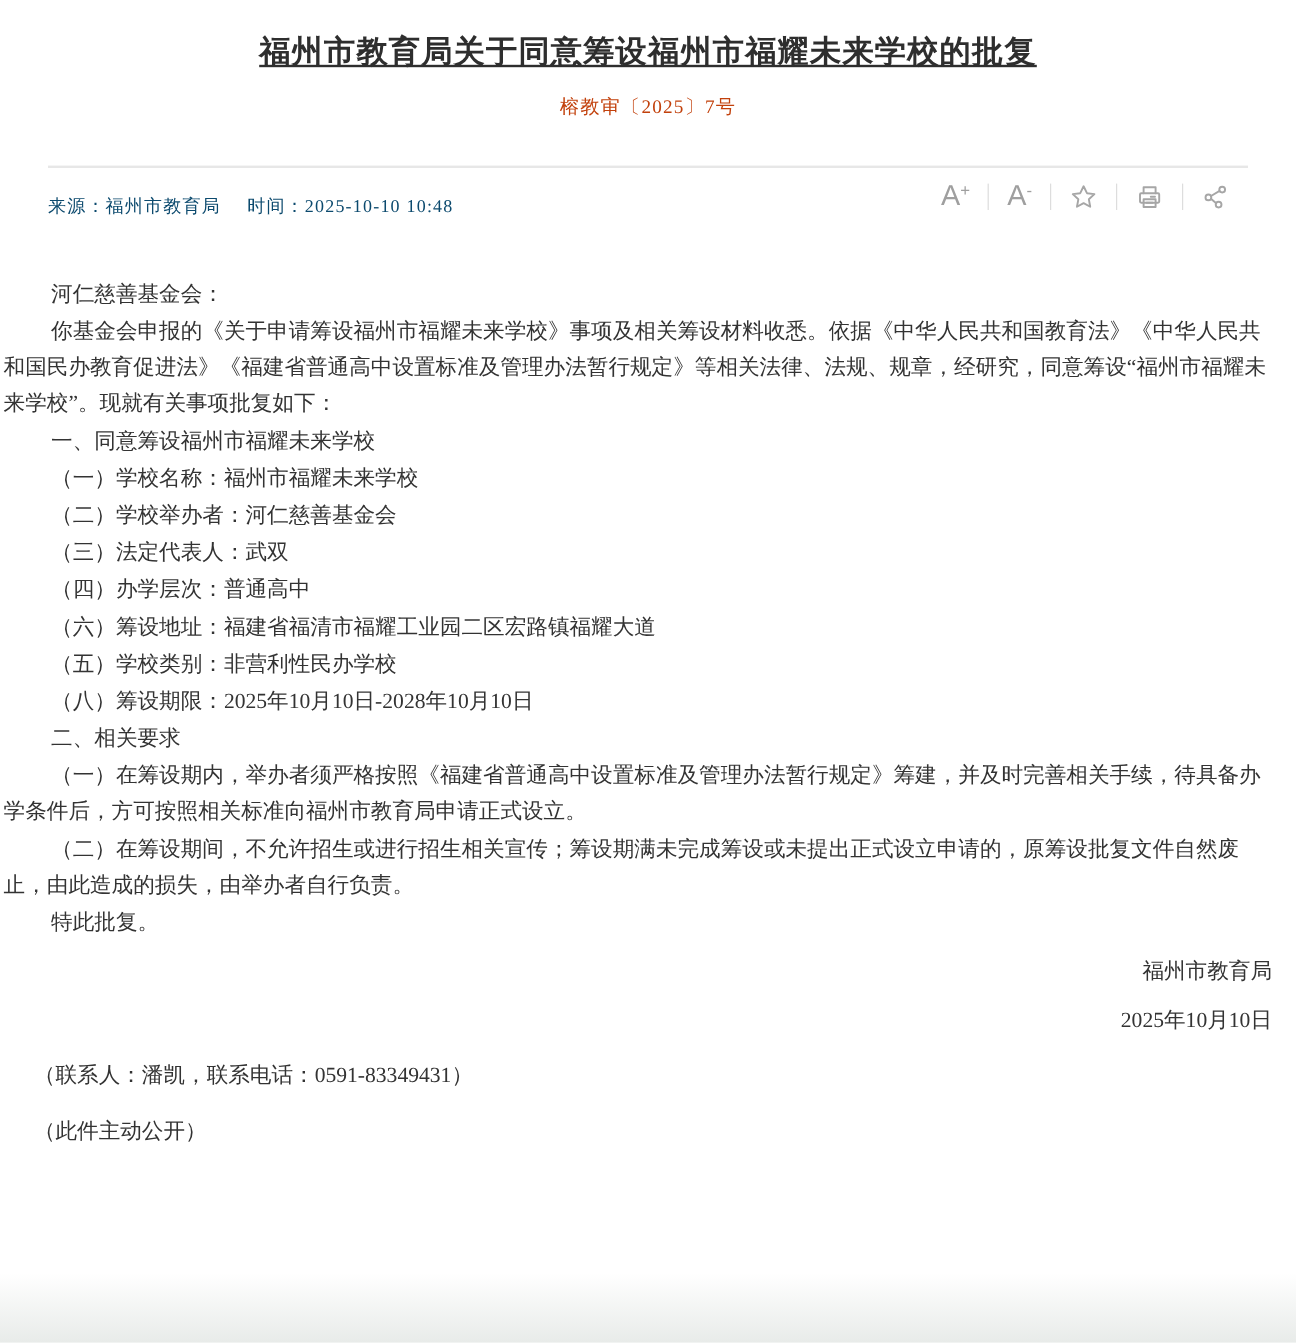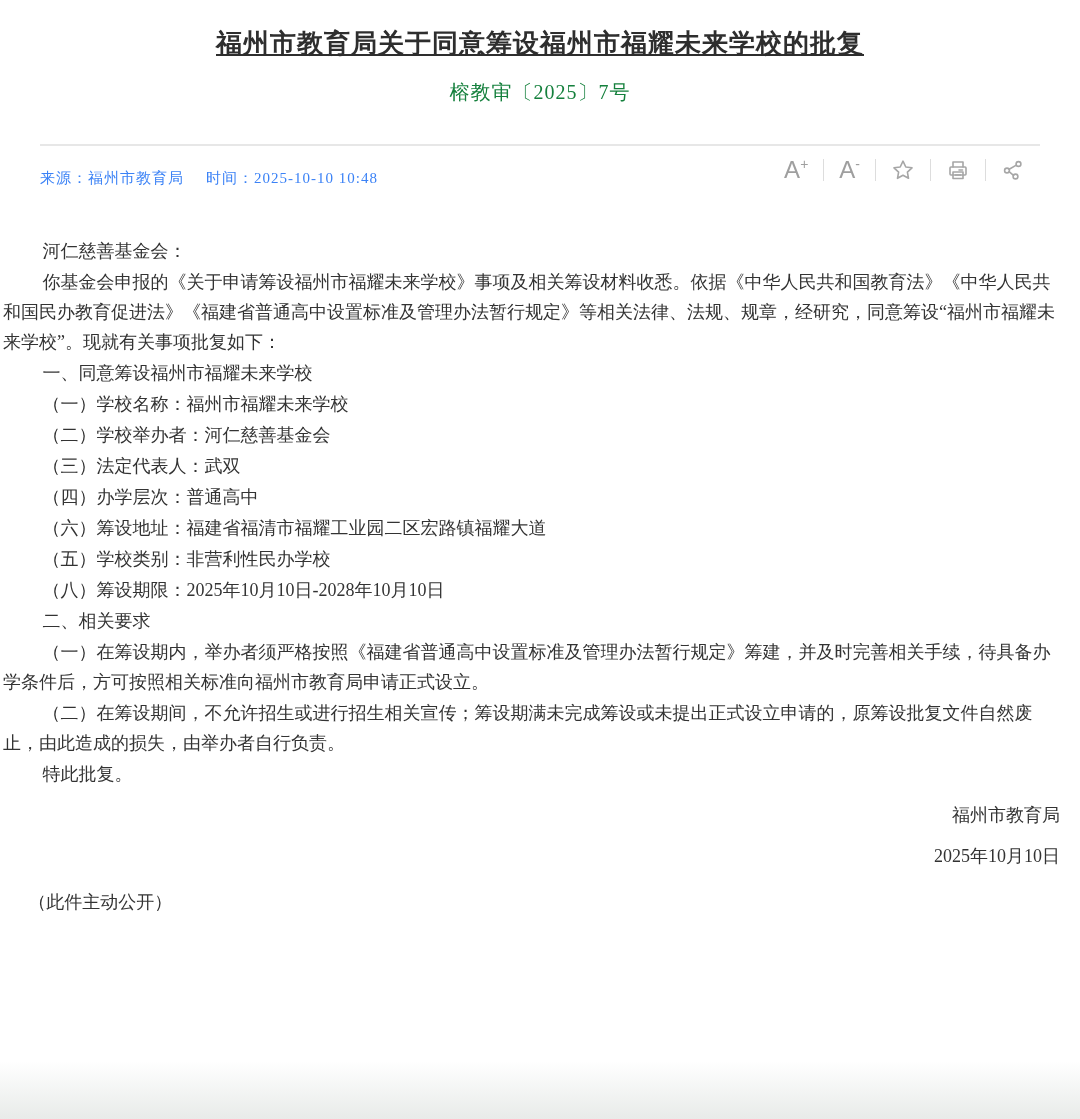--- a/index.html
+++ b/index.html
@@ -19,41 +19,41 @@
     font-size: 26px;
     font-weight: bold;
     color: #2e2e2e;
     letter-spacing: 1px;
     line-height: 36px;
     text-decoration: underline;
   }
   .doc-number {
     margin-top: 17px;
     text-align: center;
-    font-size: 20px;
-    color: #15803d;
+    font-size: 16px;
+    color: #c2410c;
     letter-spacing: 1px;
   }
   .header-divider {
     margin: 38px 40px 0;
     height: 0;
     border-top: 2px solid #e7e7e7;
   }
 
   
   .meta-row {
     margin: 0 40px;
     height: 48px;
     display: flex;
     justify-content: space-between;
     align-items: center;
   }
   .meta-left {
     font-size: 15px;
-    color: #3b82f6;
+    color: #0c4a6e;
     letter-spacing: 1px;
     margin-top: 16px;
   }
   .meta-left .gap { display: inline-block; width: 22px; }
   .toolbar { display: flex; align-items: center; }
   .tool-btn {
     background: none; border: none; cursor: pointer;
     padding: 0 15px;
     color: #9f9f9f;
     font-family: "Liberation Sans", "DejaVu Sans", sans-serif;
@@ -148,17 +148,18 @@
     <p class="para">（四）办学层次：普通高中</p>
     <p class="para">（六）筹设地址：福建省福清市福耀工业园二区宏路镇福耀大道</p>
     <p class="para">（五）学校类别：非营利性民办学校</p>
     <p class="para">（八）筹设期限：2025年10月10日-2028年10月10日</p>
     <p class="para">二、相关要求</p>
     <p class="para">（一）在筹设期内，举办者须严格按照《福建省普通高中设置标准及管理办法暂行规定》筹建，并及时完善相关手续，待具备办学条件后，方可按照相关标准向福州市教育局申请正式设立。</p>
     <p class="para">（二）在筹设期间，不允许招生或进行招生相关宣传；筹设期满未完成筹设或未提出正式设立申请的，原筹设批复文件自然废止，由此造成的损失，由举办者自行负责。</p>
     <p class="para">特此批复。</p>
     <p class="para sign">福州市教育局</p>
     <p class="para sign">2025年10月10日</p>
+    <p class="para footnote">（联系人：潘凯，联系电话：0591-83349431）</p>
     <p class="para footnote">（此件主动公开）</p>
   </main>
 
   <div class="bottom-fade"></div>
 </div>
 
 </body></html>

